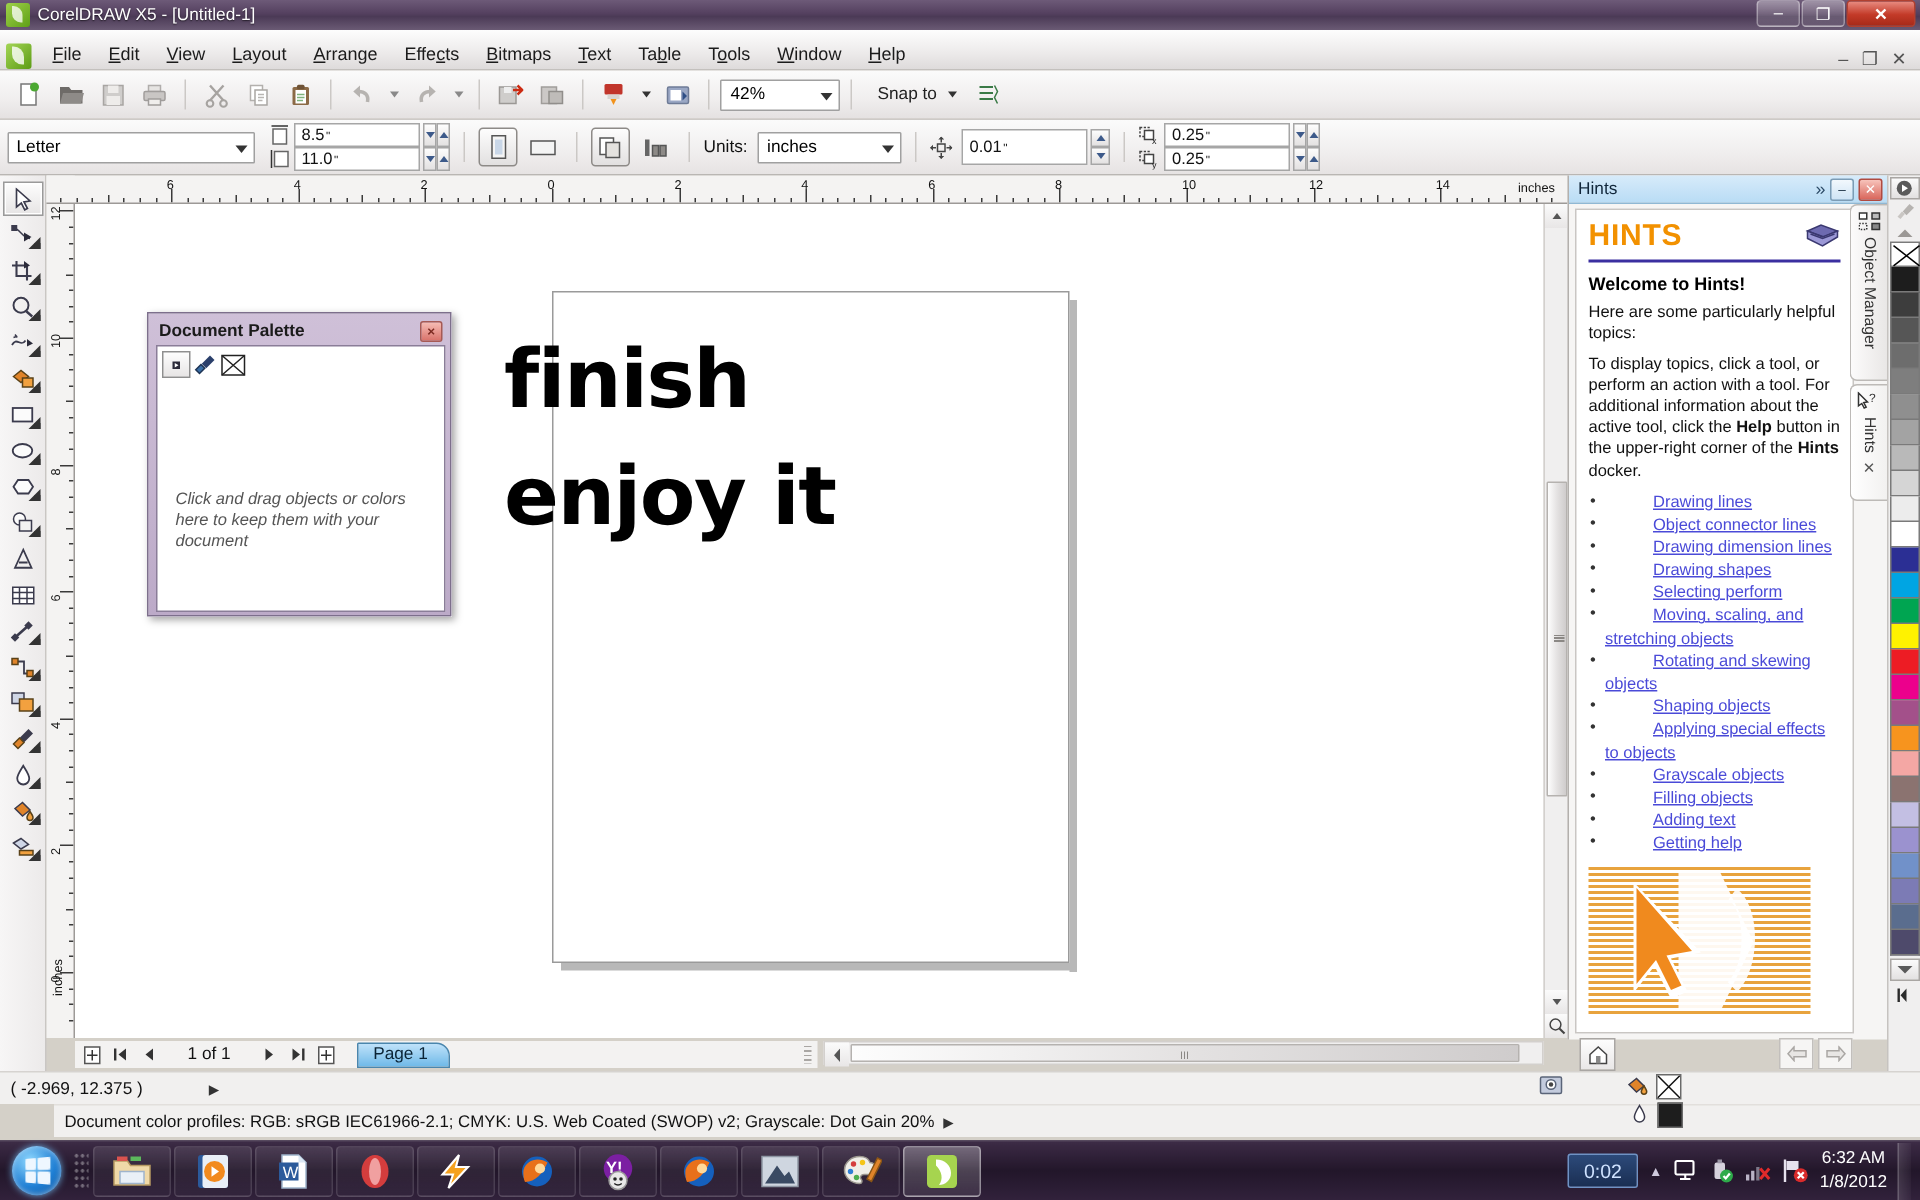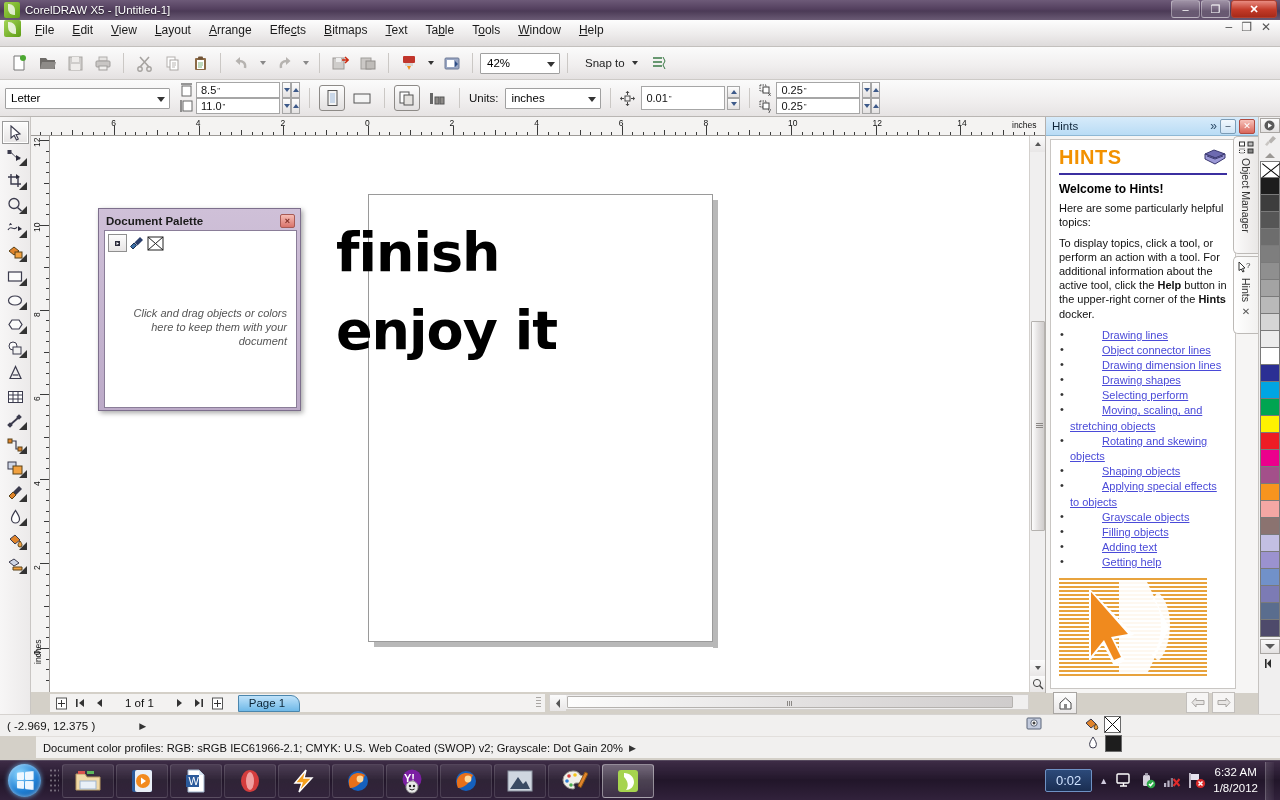--- a/index.html
+++ b/index.html
@@ -37,21 +37,21 @@
     color:#fff; font-size:11px; font-family:"Liberation Sans",sans-serif;
   }
   .tb-btn.close { width:46px; background:linear-gradient(180deg,#e88b80,#c33a28 55%,#a72a19);
     border-color:#b04030; margin-right:3px; font-weight:bold;}
 
   
   .menubar {
     position:absolute; left:0; top:20px; width:1280px; height:27px;
     background:linear-gradient(180deg,#fdfdfd,#eceaea 60%,#dedbdb);
     border-bottom:1px solid #c3c0bd;
-    display:flex; align-items:flex-start;
+    display:flex; align-items:flex-end;
   }
   .menubar .app-ico{
     width:17px;height:17px;margin-left:4px;margin-right:5px;border-radius:2px;
     background:linear-gradient(135deg,#a4d556,#5c9c14); position:relative;
   }
   .menubar .app-ico:after{
     content:""; position:absolute; left:4px; top:2px; width:8px; height:12px;
     background:#fff; opacity:.8; border-radius:0 7px 0 7px;
   }
   .menu-item { padding:3px 9px; font-size:12px; color:#1b1b1b; cursor:default; }
@@ -182,21 +182,21 @@
   .docpal-close { margin-left:auto; width:15px; height:14px; margin-right:2px;
     background:linear-gradient(180deg,#f6bcb4,#d9736b); border:1px solid #a65a55; border-radius:2px;
     color:#7d2b22; font-size:9px; display:flex; align-items:center; justify-content:center; }
   .docpal-body { position:absolute; left:5px; top:21px; width:193px; height:178px;
                  background:#fff; border:1px solid #8a7d98; }
   .docpal-tools { display:flex; padding:3px 2px 0 3px; gap:0px; }
   .dp-btn { width:19px; height:18px; border:1px solid #8f8f8f;
             background:linear-gradient(180deg,#fdfdfd,#e7e5e5);
             display:flex; align-items:center; justify-content:center; }
   .dp-btn.flat { border-color:transparent; background:transparent; }
-  .docpal-hint { position:absolute; left:12px; top:76px; width:170px; text-align:right;
+  .docpal-hint { position:absolute; left:12px; top:96px; width:170px; text-align:left;
     font-style:italic; font-size:11px; color:#555; line-height:1.25; }
 
   
   .docker {
     position:absolute; left:1045px; top:117px; width:213px; height:576px;
     background:#f6f5f4; border-left:1px solid #b3b0ad;
   }
   .docker-head {
     height:19px; background:linear-gradient(180deg,#d7ebfa,#b9dcf5);
     display:flex; align-items:center; padding-left:6px; font-size:11.5px; color:#10263a;

